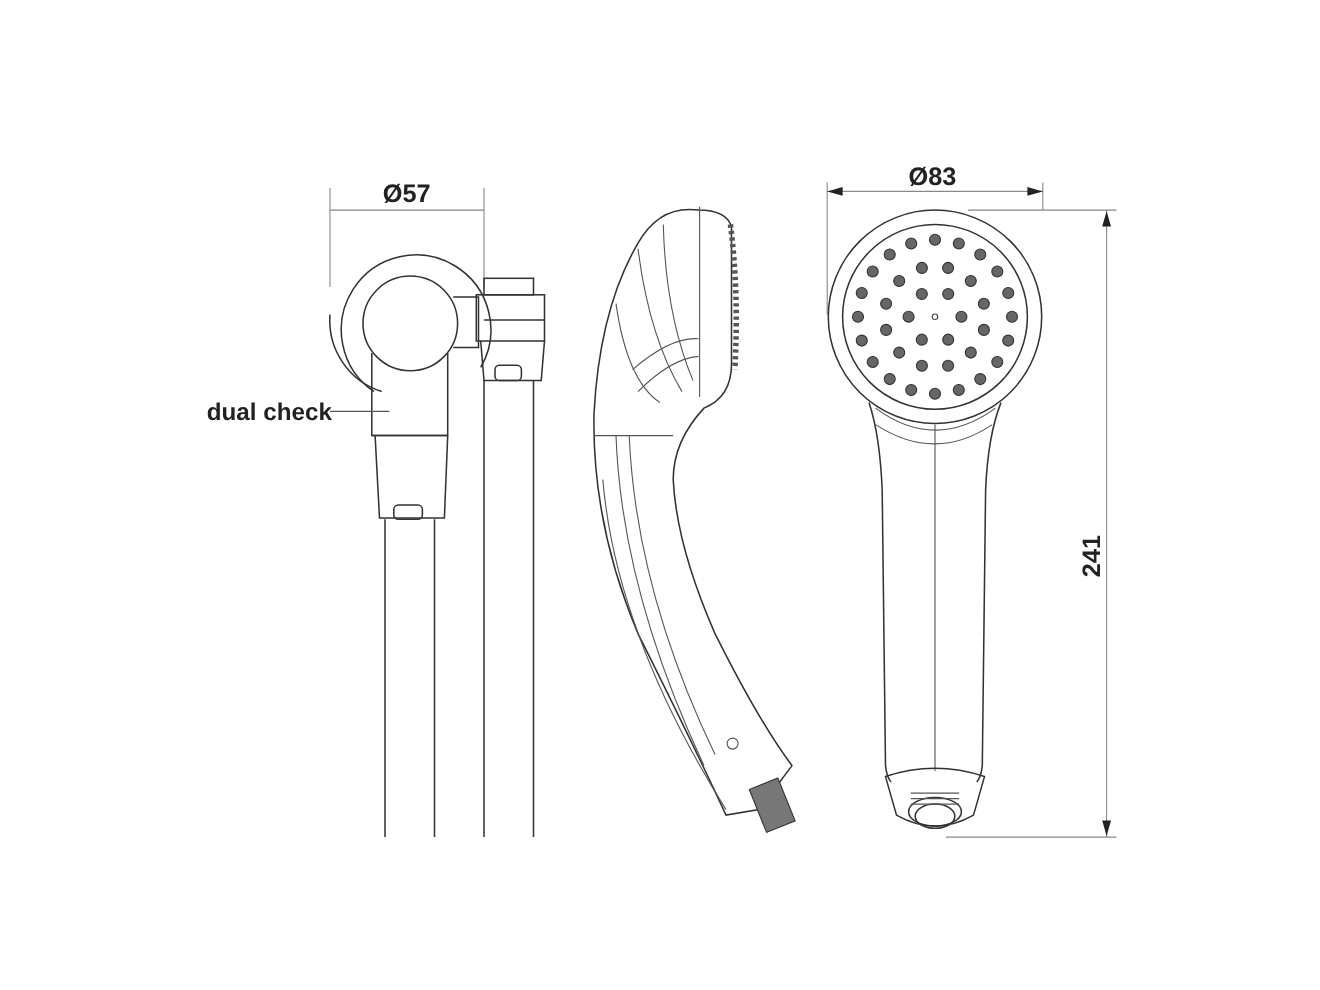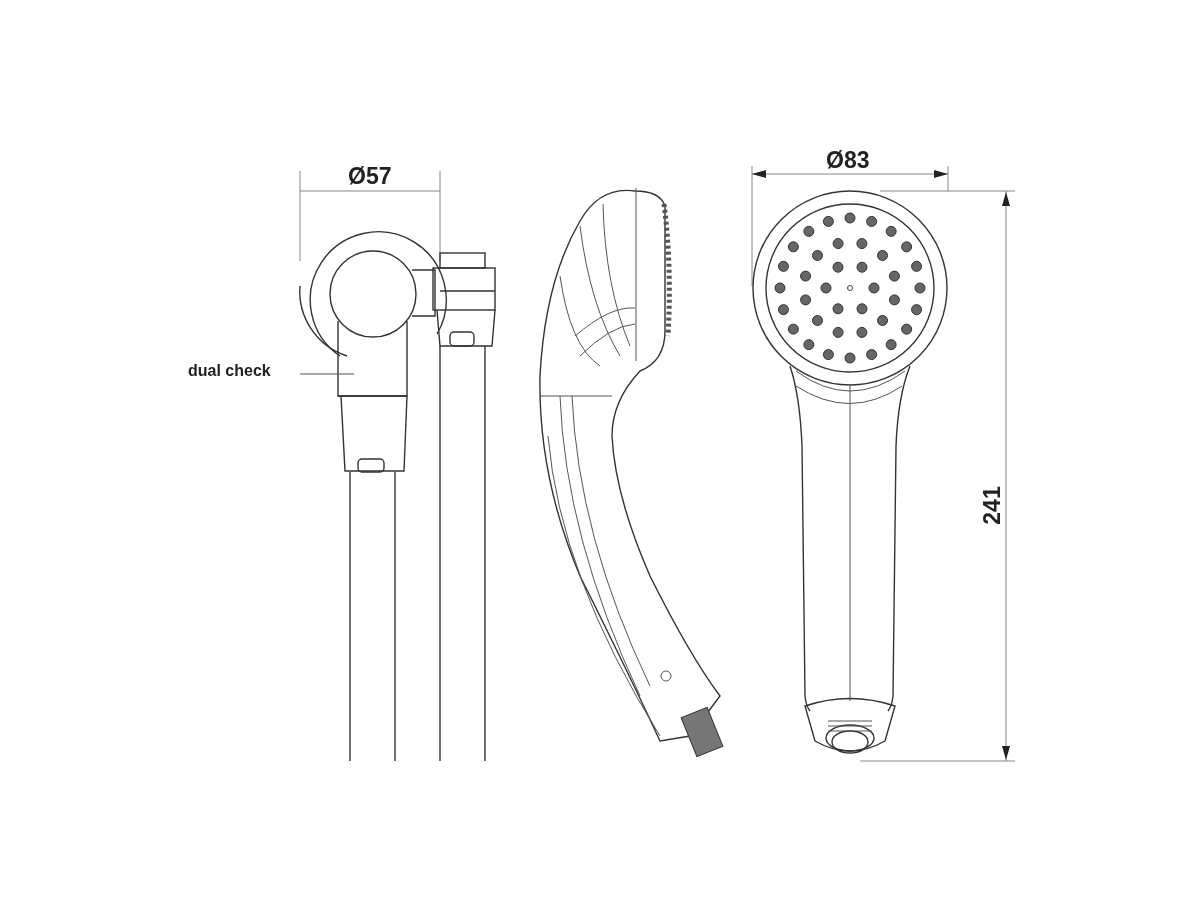--- a/index.html
+++ b/index.html
@@ -1,18 +1,18 @@
 <!DOCTYPE html>
 <html><head>
   <meta charset="utf-8">
   <style>
     html, body { margin: 0; padding: 0; background: #ffffff; }
     body { width: 1200px; height: 900px; position: relative; overflow: hidden; }
     #drawing { position: absolute; left: 0; top: 16px; width: 1172px; height: 900px; font-weight: bold; }
-    .lbl { position: absolute; font-family: "Liberation Sans", sans-serif; color: #222; font-size: 16px; white-space: nowrap; }
+    .lbl { position: absolute; font-family: "Liberation Sans", sans-serif; color: #222; font-size: 22px; white-space: nowrap; }
     .dim { font-size: 23px; }
     .vtxt { transform: rotate(-90deg); transform-origin: center center; }
     svg .ln { stroke: #333; stroke-width: 1.4; fill: none; }
     svg .thin { stroke: #555; stroke-width: 1; fill: none; }
     svg .dm { stroke: #888; stroke-width: 1; fill: none; }
     svg .hole { fill: #666; stroke: #333; stroke-width: 1; }
   </style>
 </head>
 <body>
 

